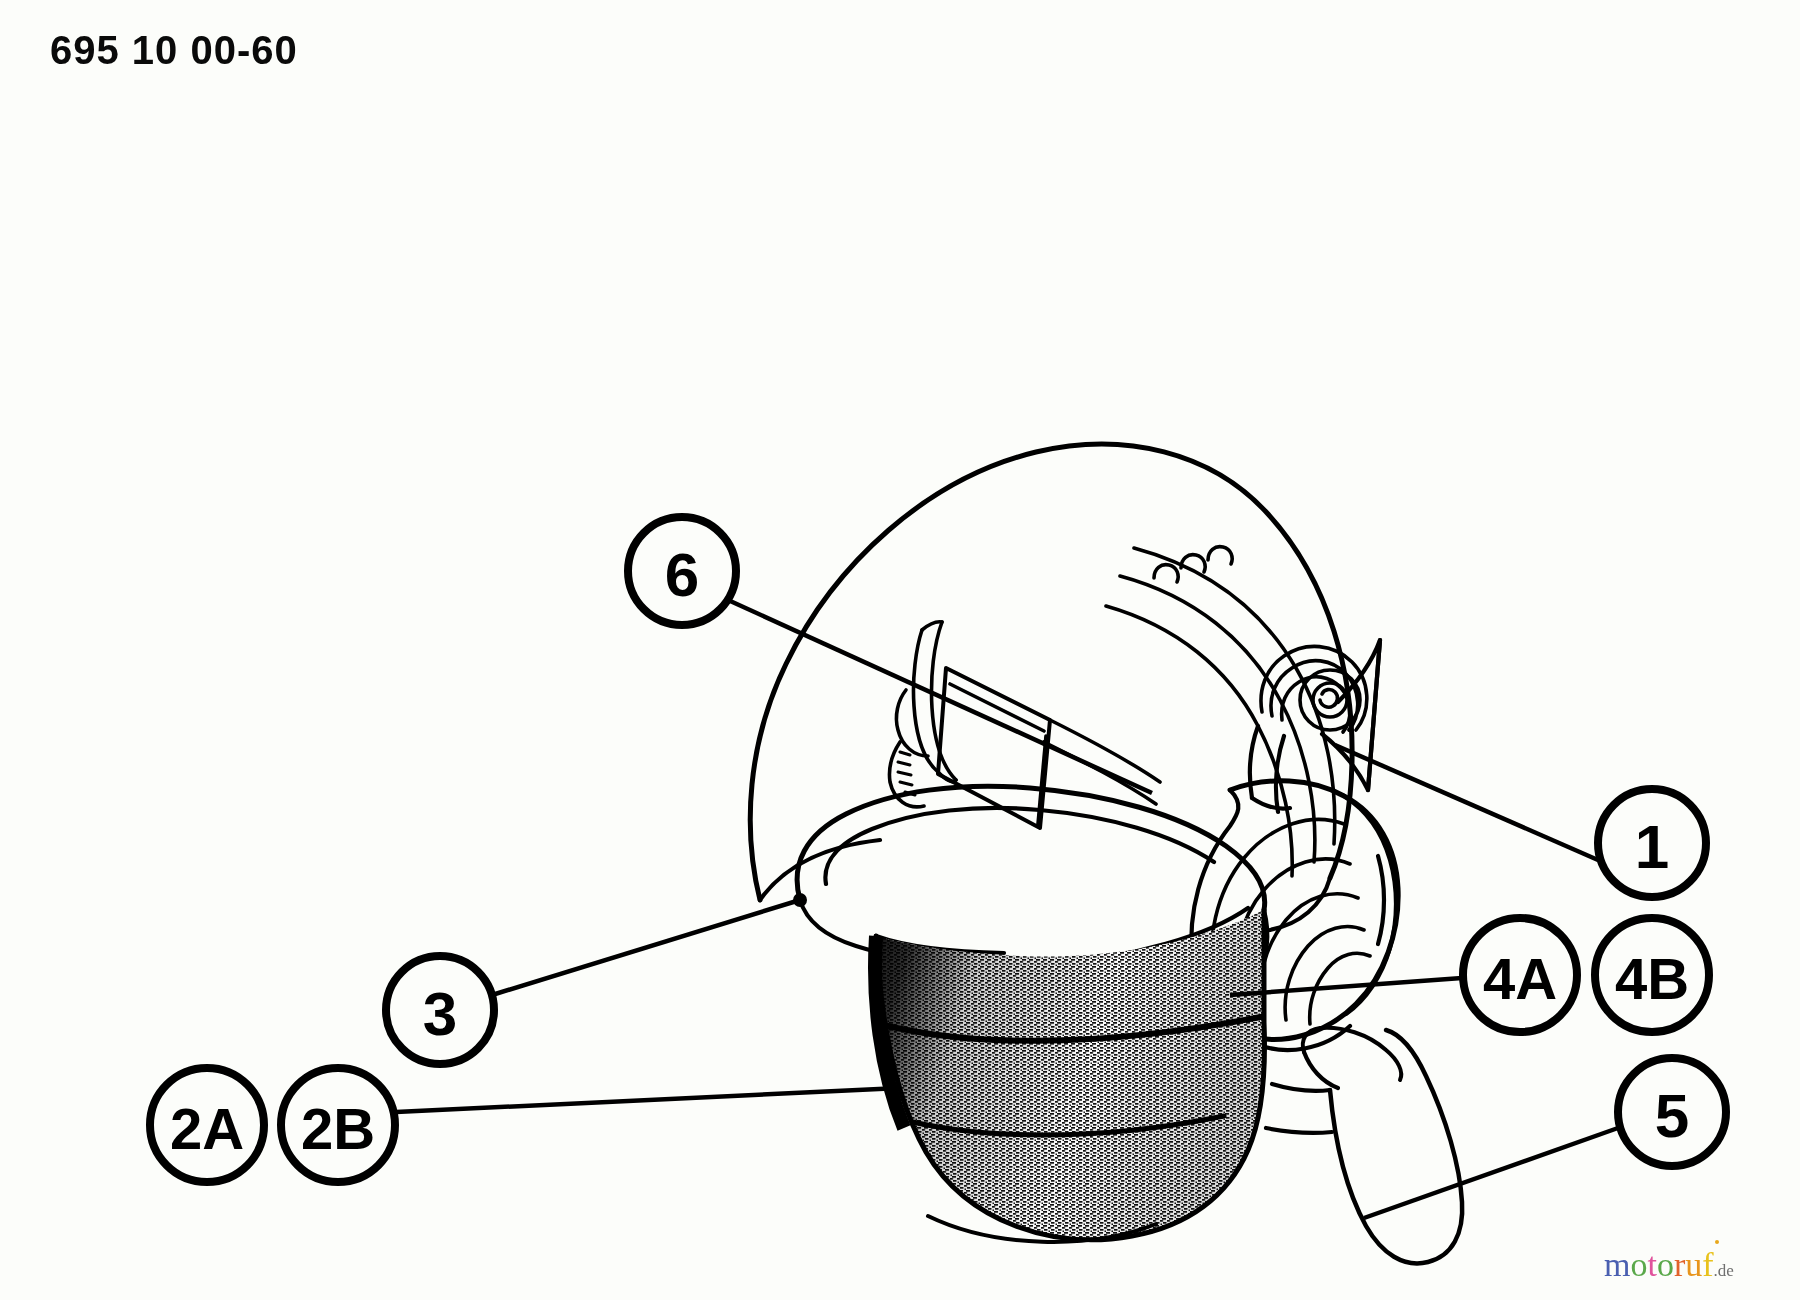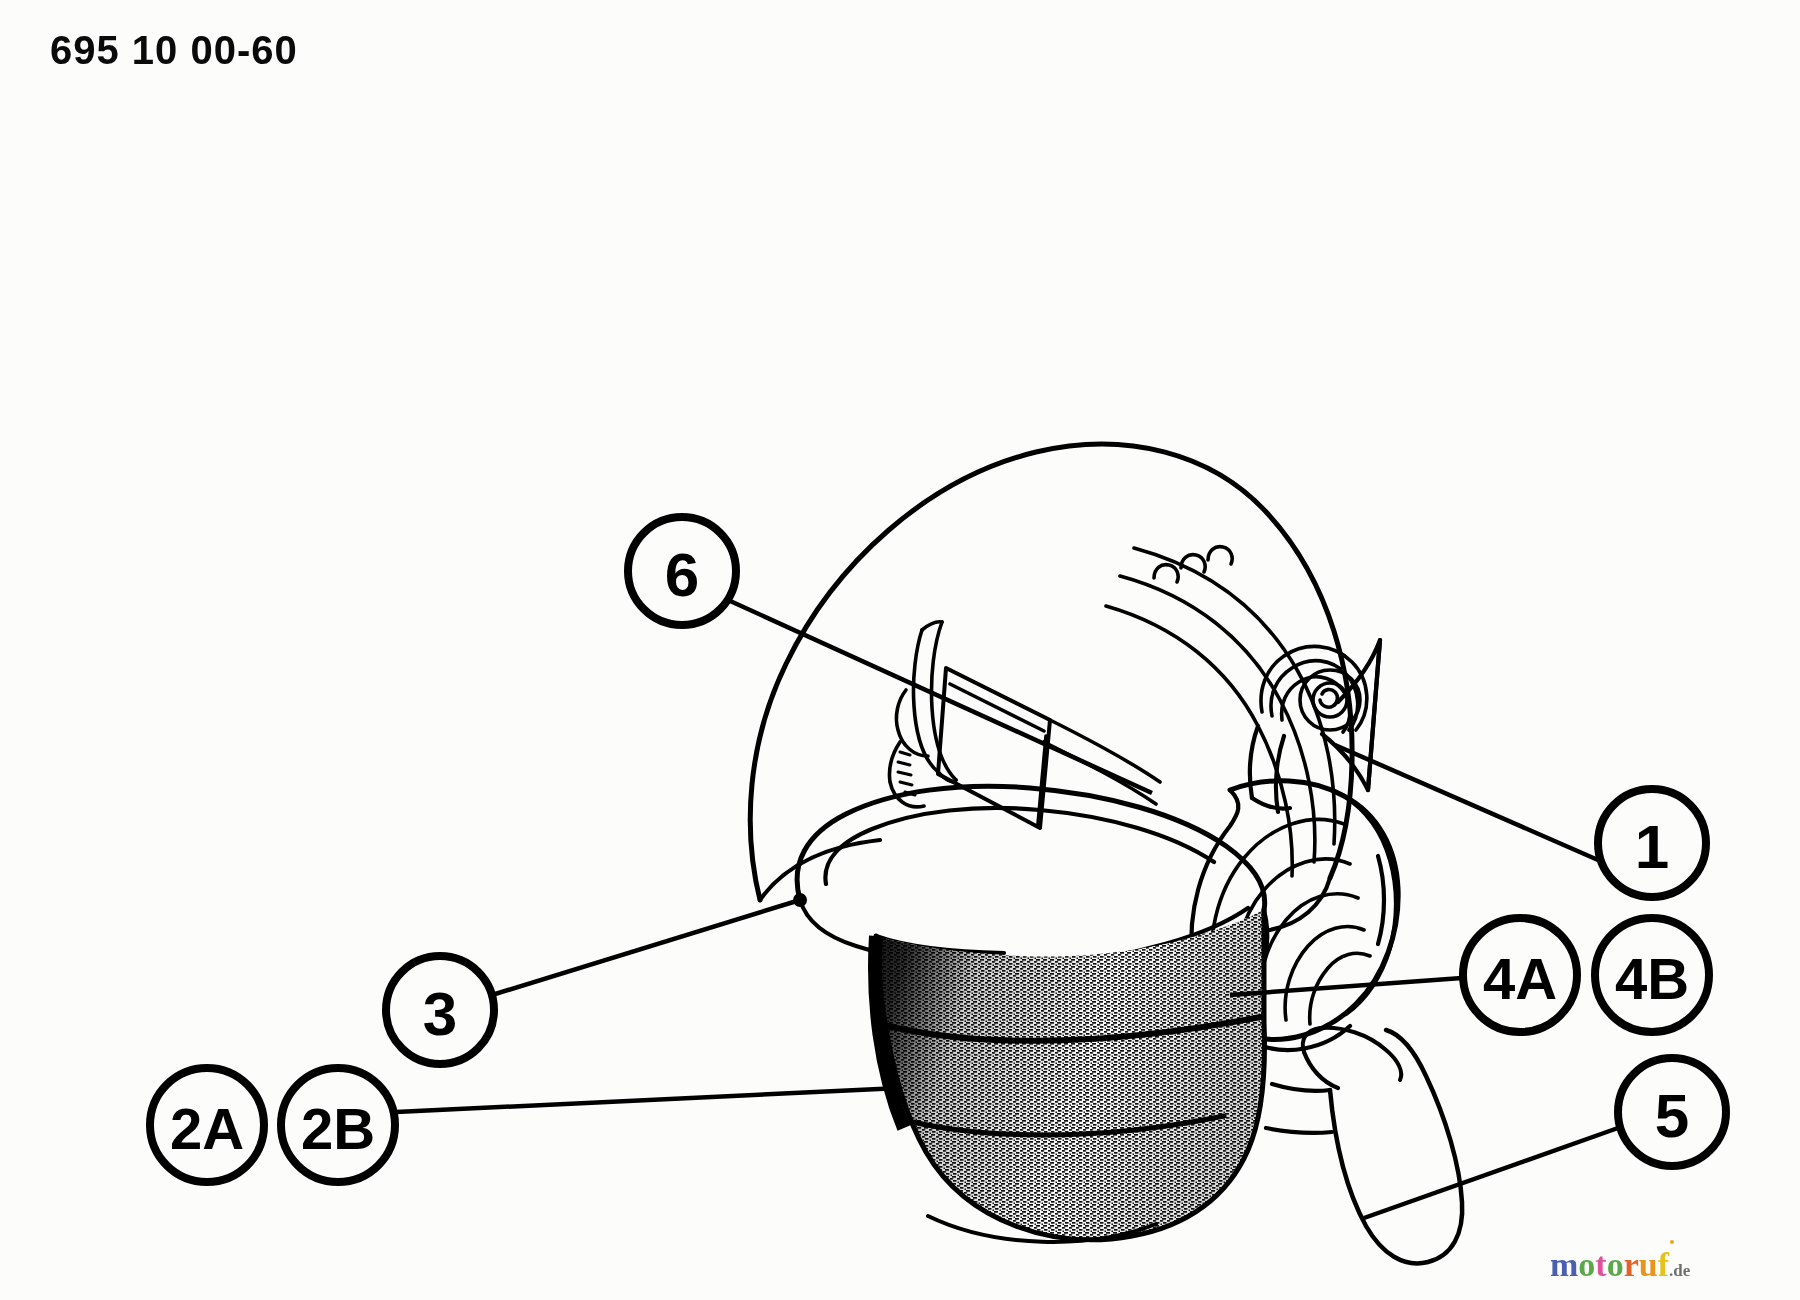--- a/index.html
+++ b/index.html
@@ -10,25 +10,24 @@
     position:relative;overflow:hidden;
   }
   #stage{position:absolute;inset:0;width:1800px;height:1300px;padding-left:36px;}
   #title{
     position:absolute;left:50px;top:28px;
     font-size:40px;font-weight:bold;color:#0a0a0a;
     letter-spacing:1px;white-space:nowrap;
   }
   #drawing{position:absolute;left:0;top:0;width:1800px;height:1300px;}
   #watermark{
-    position:absolute;left:1550px;top:1248px;
+    position:absolute;left:1604px;top:1248px;
     font-family:"Liberation Serif",serif;
     font-size:34px;line-height:1;white-space:nowrap;
     user-select:none;
-    font-weight:bold;
   }
   #watermark .wm{letter-spacing:0px;}
   #watermark .tld{font-size:17px;color:#6f6f6f;vertical-align:baseline;}
   .cdot{position:relative;}
   .cdot::after{
     content:"";position:absolute;top:-6px;right:-5px;
     width:4px;height:4px;border-radius:50%;background:#e8a81c;
   }
 </style>
 </head>

